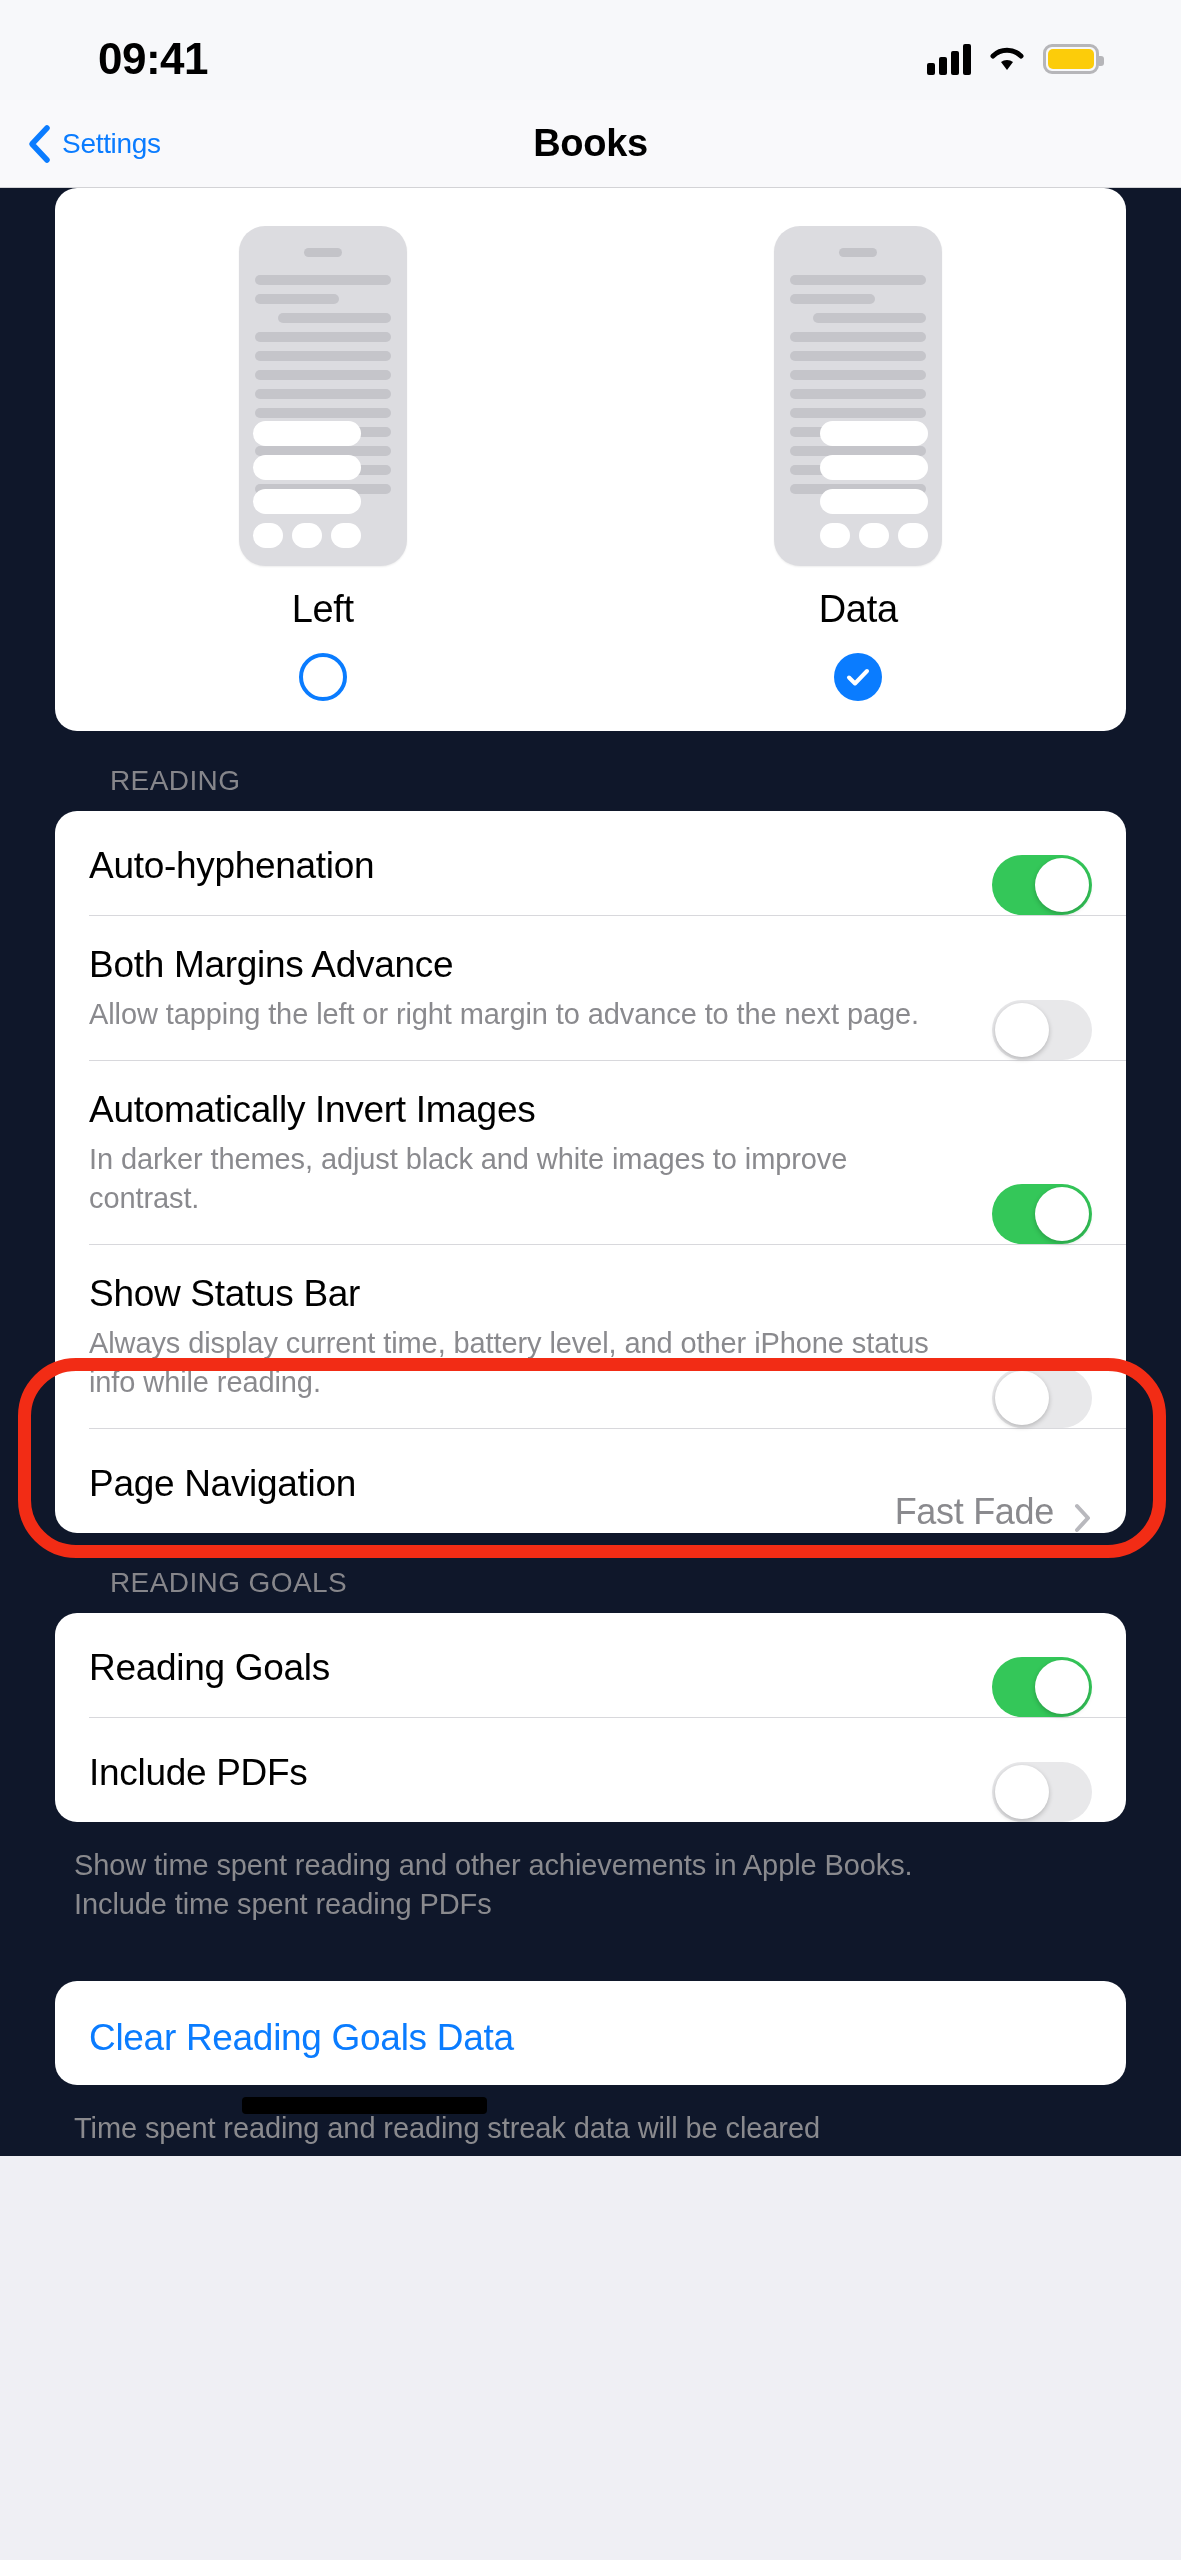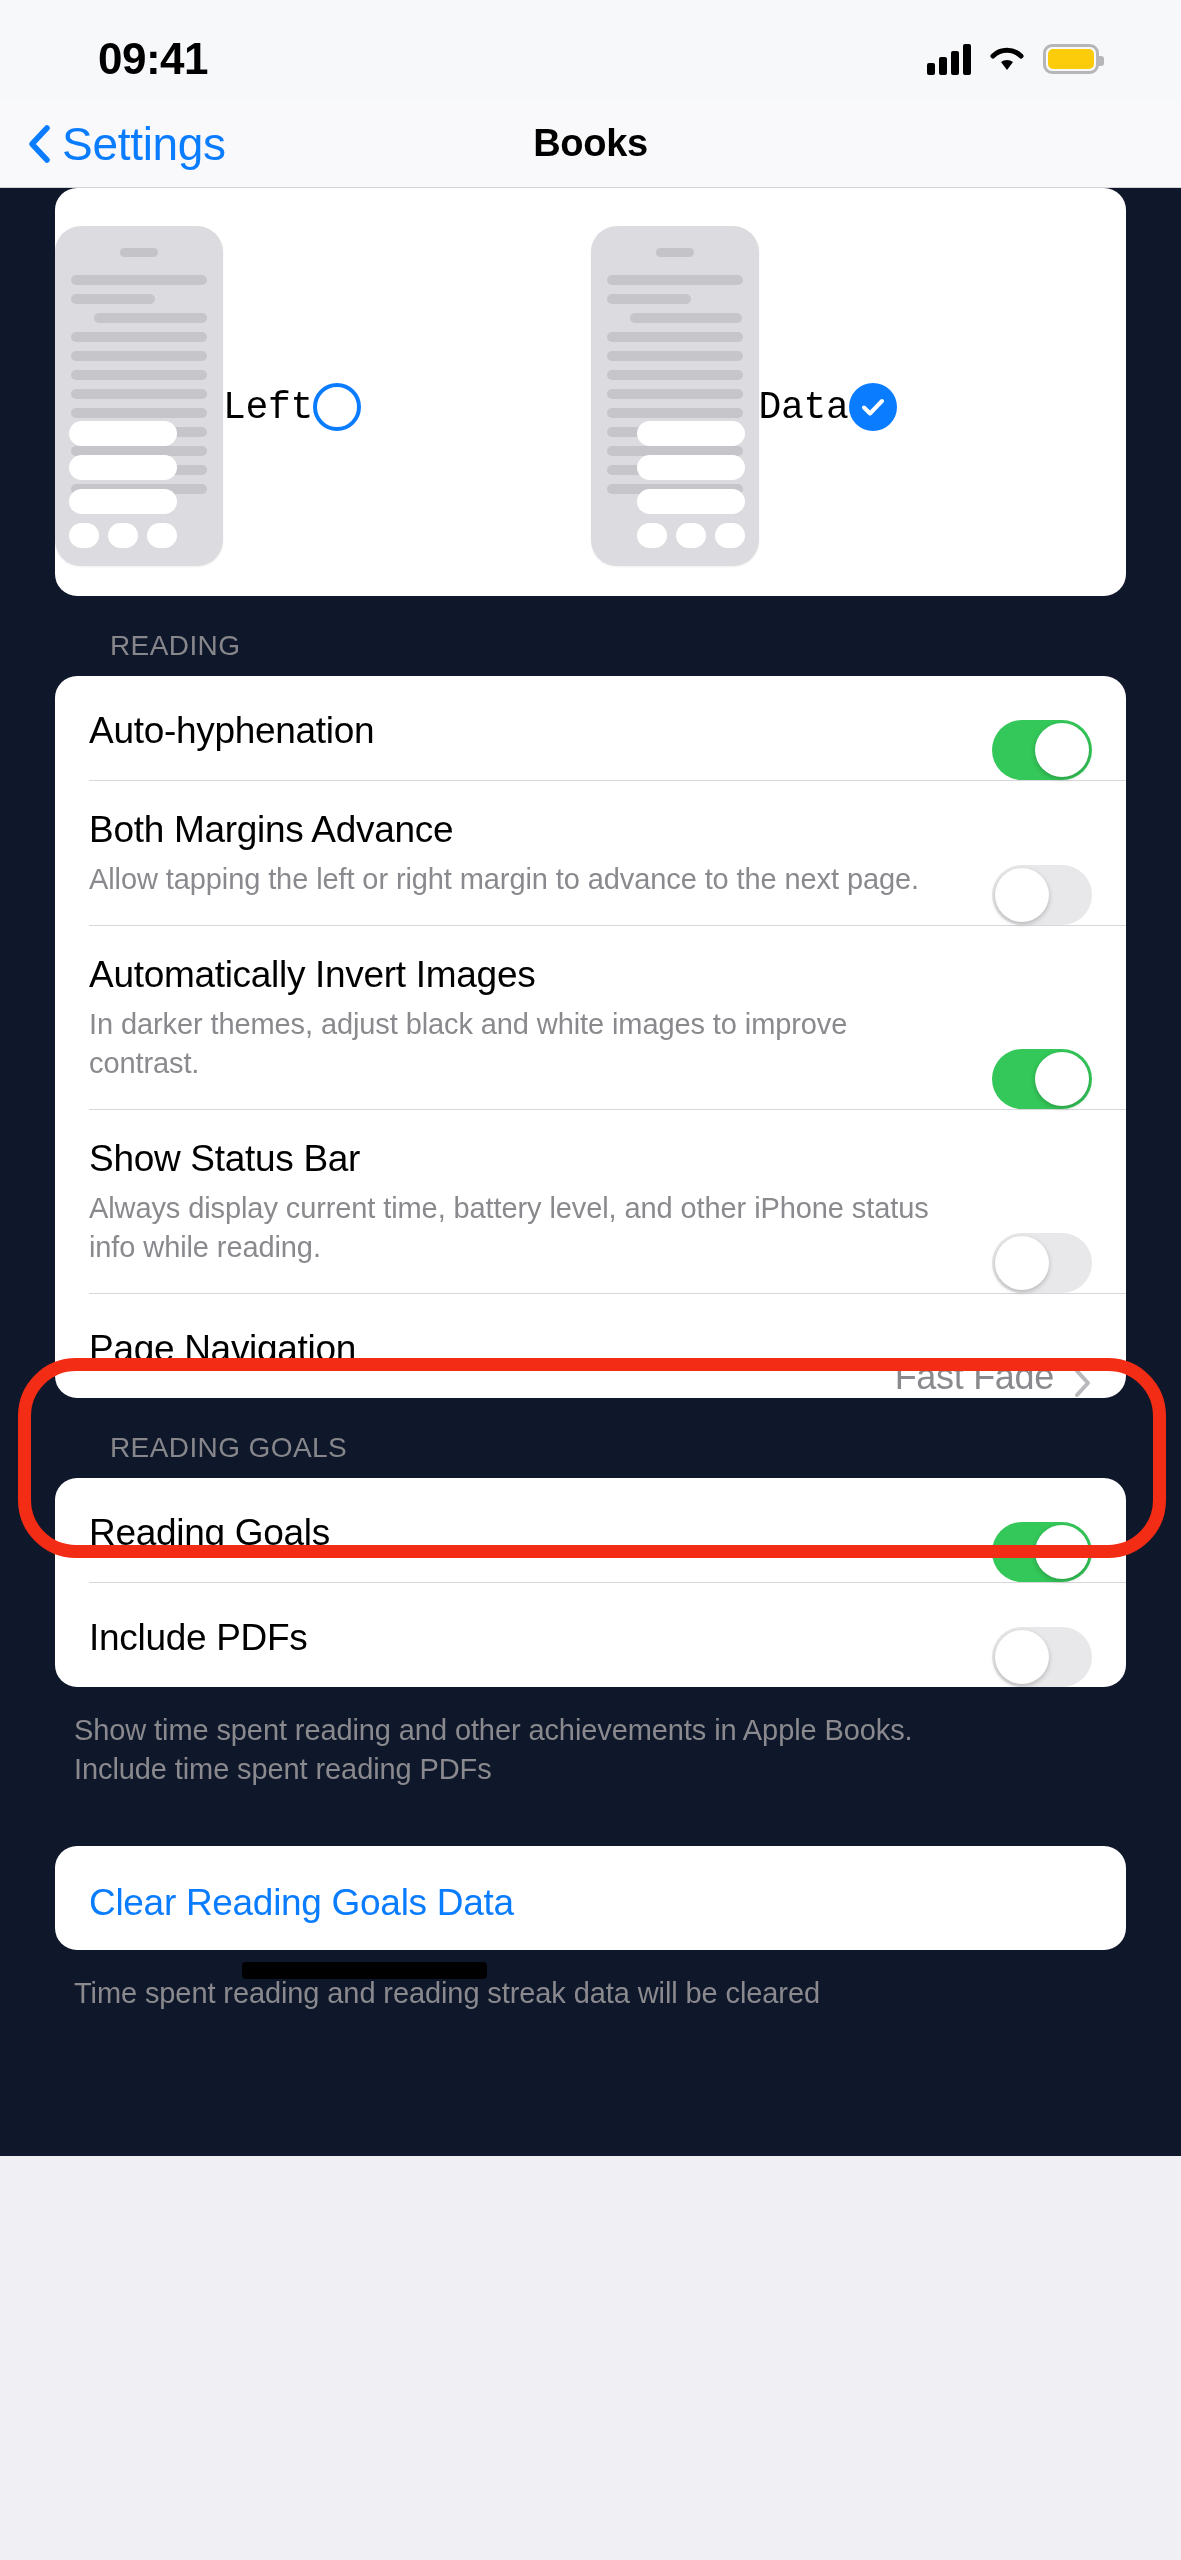--- a/index.html
+++ b/index.html
@@ -52,42 +52,42 @@
     height: 88px; background: #F9F9FB;
     display: flex; align-items: center;
     position: relative;
     border-bottom: 1px solid #D3D3D6;
   }
   .nav-back {
     display: flex; align-items: center; gap: 10px;
     margin-left: 26px; cursor: pointer;
   }
   .chev-left { width: 26px; height: 40px; }
-  .nav-back-label { font-size: 46px; color: #0A7CFF; letter-spacing: -0.3px; }
+  .nav-back-label { font-size: 28px; color: #0A7CFF; letter-spacing: -0.3px; }
   .nav-title {
     position: absolute; left: 0; right: 0; text-align: center;
     font-size: 38px; font-weight: bold; color: #000; letter-spacing: -0.3px;
     pointer-events: none;
   }
 
   
   .content { padding: 0 0 0 0; }
   .section-header {
     font-size: 28px; color: #86868B; letter-spacing: 0.4px;
     padding: 34px 0 14px 110px; text-transform: uppercase;
   }
   .card {
     background: #FFFFFF; border-radius: 22px;
     margin: 0 55px;
     overflow: hidden;
   }
 
   
   .picker { display: flex; padding: 38px 0 30px 0; }
-  .picker-col { flex: 1; display: flex; flex-direction: row; align-items: center; cursor: pointer; font-family: Liberation Mono, monospace;}
+  .picker-col { flex: 1; display: flex; flex-direction: column; align-items: center; cursor: pointer;}
   .phone {
     width: 168px; height: 340px;
     background: #DCDCE0; border-radius: 26px;
     padding: 22px 16px 16px 16px;
     position: relative;
     display: flex; flex-direction: column; gap: 9px;
     box-shadow: 0 1px 2px rgba(0,0,0,0.07);
   }
   .notch {
     width: 38px; height: 9px; background: #C3C3C8; border-radius: 6px;

